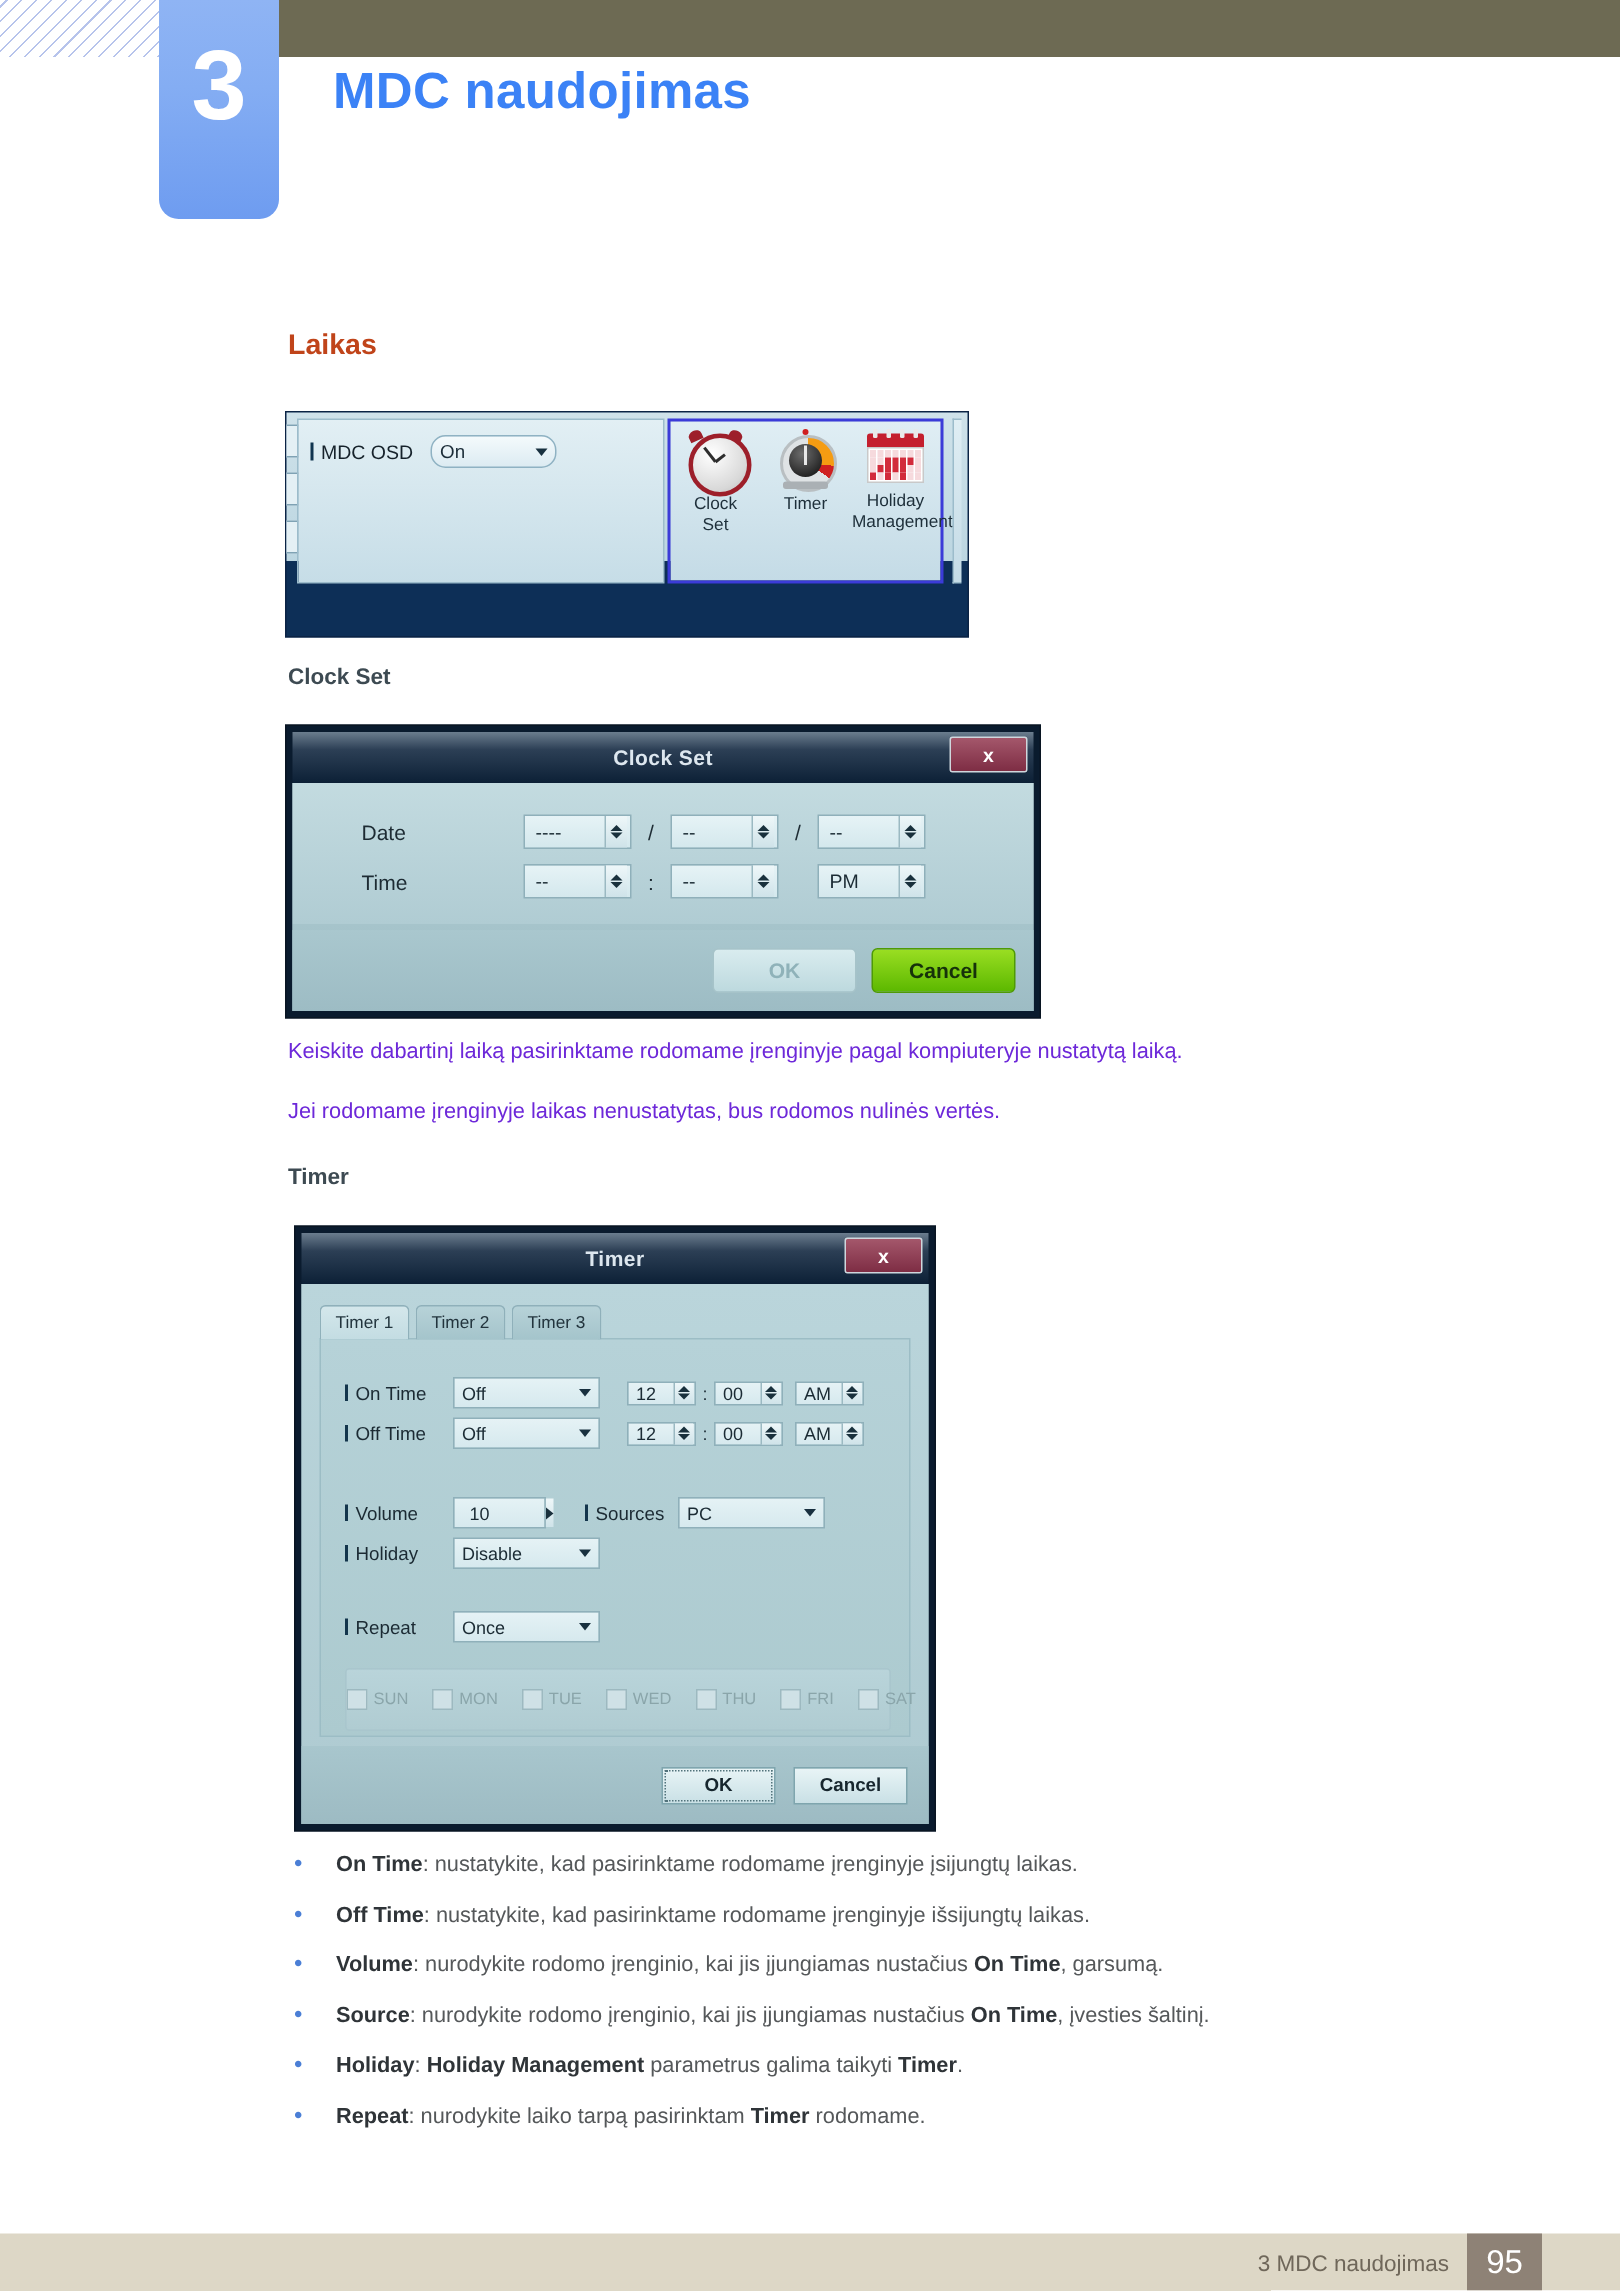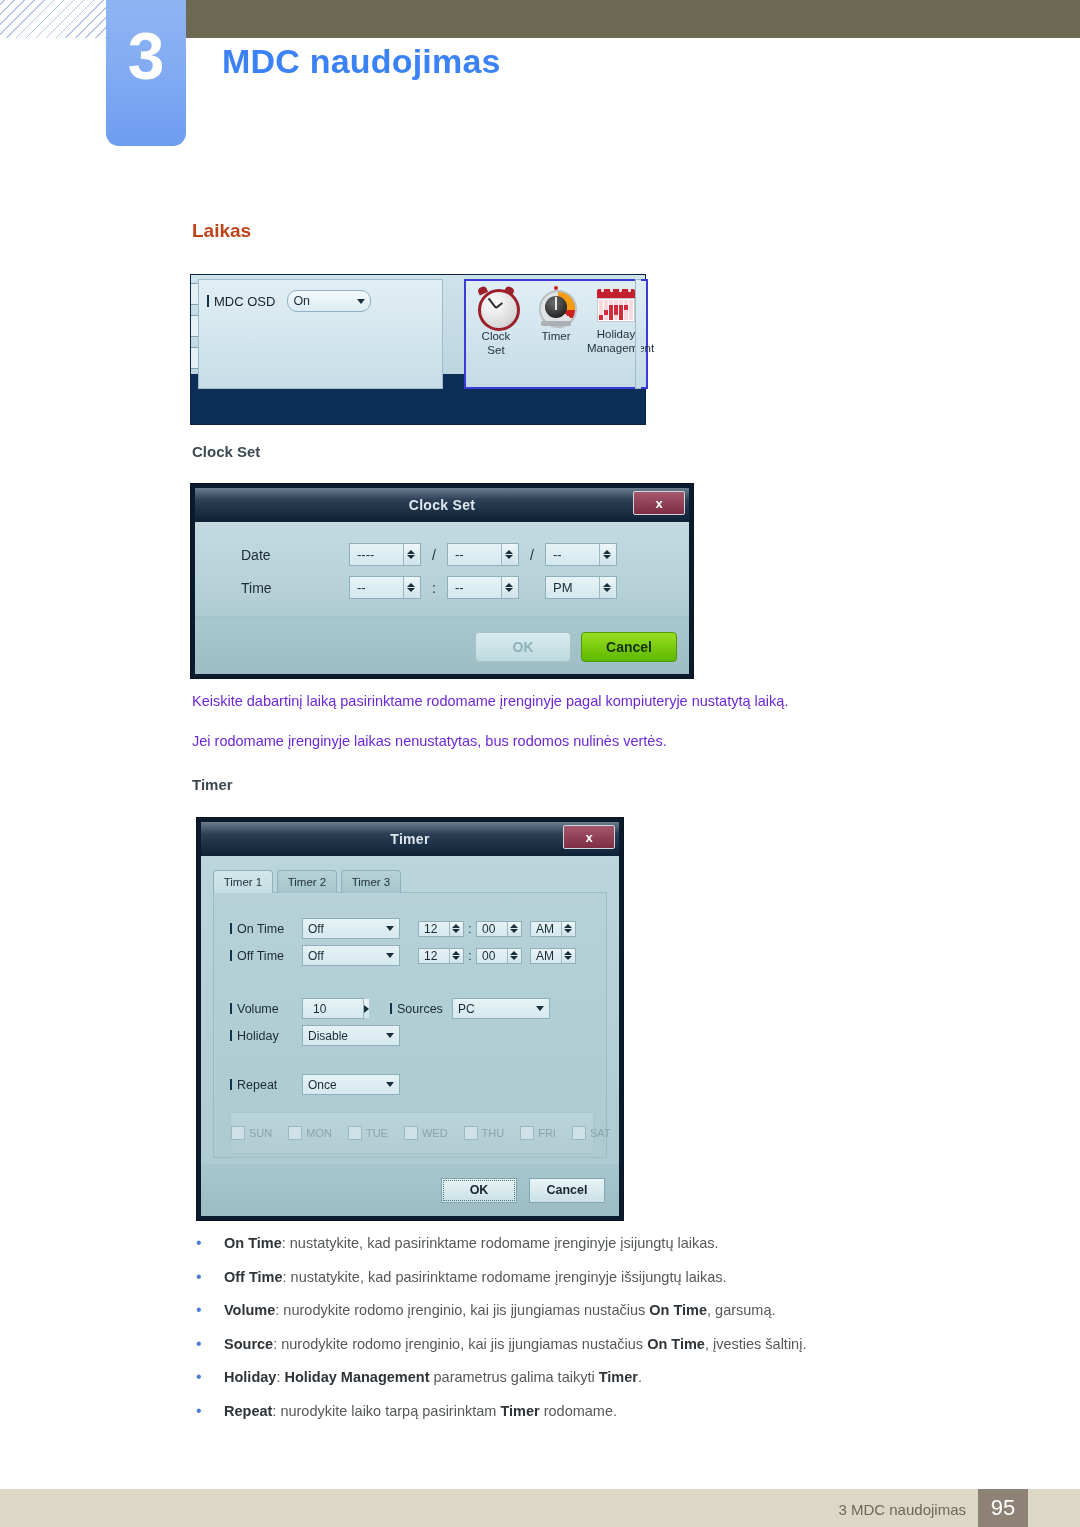--- a/index.html
+++ b/index.html
@@ -129,21 +129,21 @@
     background:linear-gradient(180deg,#f4fafc 0%, #dcebf2 100%);
     border:1px solid #8fb2c3; border-radius:10px;
     display:flex; align-items:center; justify-content:space-between;
     padding:0 5px; font-size:12.5px; color:#1b2c38;
   }
   .caret-dn {
     width:0;height:0;border-left:4px solid transparent;
     border-right:4px solid transparent;border-top:5px solid #18303f;
   }
   .mdc-panel-right {
-    position:absolute; left:273px; top:4px; width:184px; height:110px;
+    position:absolute; left:254px; top:4px; width:184px; height:110px;
     border:2px solid #3b3bd8; box-sizing:border-box;
     background:linear-gradient(180deg,#e0eef4 0%, #c4dbe6 100%);
     display:flex; justify-content:space-around; padding-top:5px;
   }
   .mdc-panel-right2 {
     position:absolute; left:444px; top:4px; width:6px; height:110px;
     background:linear-gradient(180deg,#e0eef4 0%, #c4dbe6 100%);
     border:1px solid #9cbccb; border-right:none; box-sizing:border-box;
   }
   .ico-item { width:58px; text-align:center; }

